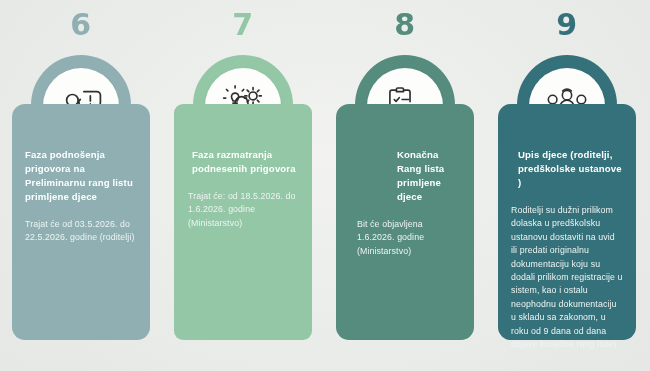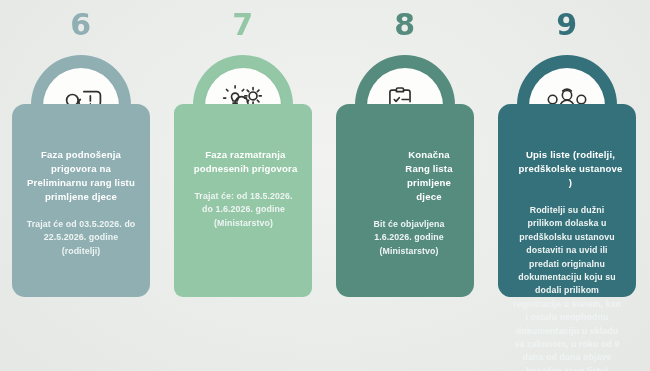--- a/index.html
+++ b/index.html
@@ -80,40 +80,39 @@
     height: 46px;
     display: block;
   }
 
   
   .card {
     position: absolute;
     top: 104px;
     left: 8px;
     width: 138px;
-    height: 193px;
+    height: 236px;
     border-radius: 13px;
     box-sizing: border-box;
     padding: 44px 13px 10px 13px;
-    text-align: center;
   }
 
   .card-title {
     font-size: 9.6px;
     line-height: 14px;
     font-weight: 700;
     color: #ffffff;
     margin: 0 0 14px 0;
     letter-spacing: 0.15px;
   }
 
   .card-body {
     font-size: 8.8px;
     line-height: 13.4px;
-    font-weight: 700;
+    font-weight: 400;
     color: #eef4f3;
     margin: 0;
     letter-spacing: 0.1px;
   }
 
   
   .step.s3 .card-title { padding-left: 7px; }
   .step.s3 .card-body  { padding-left: 0px; }
   .step.s2 .card-title { padding-left: 3px; margin-left: 45px; }
   .step.s2 .card-body  { padding-left: 8px; }
@@ -234,18 +233,18 @@
 
         <rect x="25" y="44" width="7" height="6"></rect>
         <rect x="33" y="44" width="7" height="6"></rect>
         <rect x="29" y="37.5" width="7" height="6"></rect>
         <rect x="17" y="44" width="6" height="6"></rect>
         <rect x="41" y="44" width="6" height="6"></rect>
         <path d="M6 50.5 h52"></path>
       </svg>
     </div>
     <div class="card" style="background: rgb(53, 113, 122);">
-      <p class="card-title">Upis liste (roditelji, predškolske ustanove )</p>
+      <p class="card-title">Upis djece (roditelji, predškolske ustanove )</p>
       <p class="card-body">Roditelji su dužni prilikom dolaska u predškolsku ustanovu dostaviti na uvid ili predati originalnu dokumentaciju koju su dodali prilikom registracije u sistem, kao i ostalu neophodnu dokumentaciju u skladu sa zakonom, u roku od 9 dana od dana objave konačne rang liste)</p>
     </div>
   </div>
 
 </div>
 
 </body></html>

